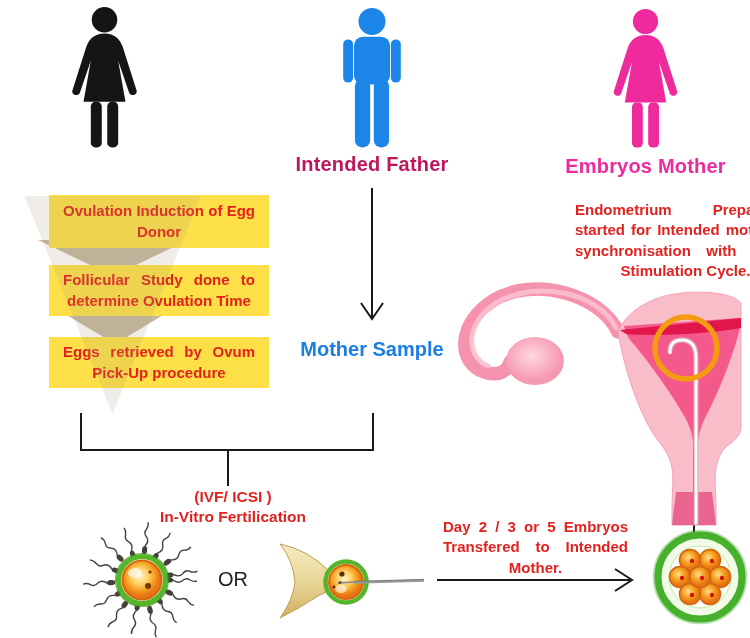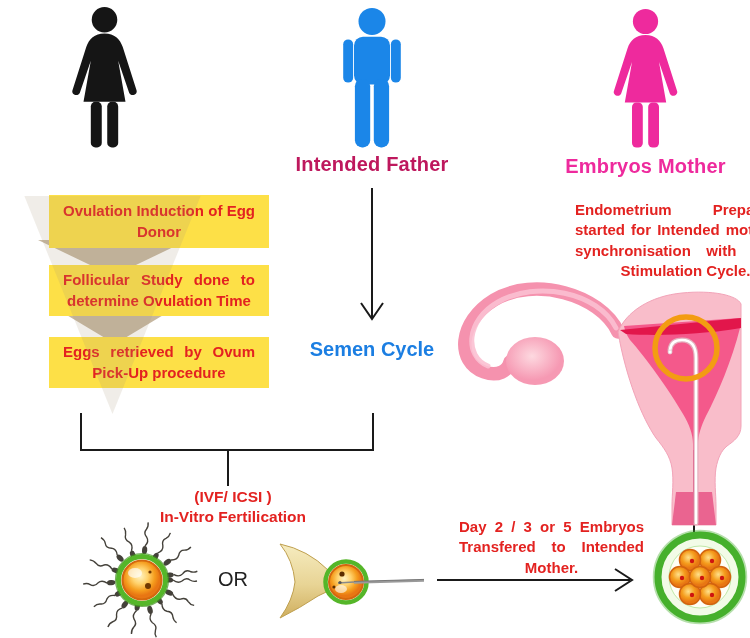--- a/index.html
+++ b/index.html
@@ -80,21 +80,21 @@
       <path d="M228,450 L228,486"></path>
 
       <path d="M437,580 L630,580"></path>
       <path d="M615,569 L632,580 L615,591"></path>
 
       <path d="M694,532 L694,502"></path>
       <path d="M685,513 L694,500 L703,513"></path>
     </g>
   </svg>
 
-  <div class="abs blue-big" style="left:297px;top:338px;width:150px;">Semen Cycle</div>
+  <div class="abs blue-big" style="left:297px;top:338px;width:150px;">Mother Sample</div>
 
   <div class="abs red-note" style="left:527px;top:200px;width:221px;margin-left:48px;">Endometrium Preparation started for Intended mother in synchronisation with Donor Stimulation Cycle.</div>
 
   <svg class="abs" style="left:450px;top:278px;" width="300" height="252" viewBox="0 0 300 252">
     <defs>
       <radialGradient id="ovaryGrad" cx="45%" cy="40%">
         <stop offset="0%" stop-color="#fdd9e0"></stop>
           <stop offset="100%" stop-color="#f699b3"></stop>
       </radialGradient>
     </defs>
@@ -185,21 +185,21 @@
       <circle cx="-12" cy="5" r="1.6" fill="#5c2e00"></circle>
       <ellipse cx="-5" cy="7" rx="6" ry="4" fill="#ffffff" opacity=".6"></ellipse>
     </g>
 
     <path d="M60,45 L76,44" stroke="#8a8a8a" stroke-width="1.6" fill="none"></path>
     <circle cx="62" cy="44.5" r="1.6" fill="#555"></circle>
     <path d="M76,44.5 L146,42.5" stroke="#9a9a9a" stroke-width="2.4" fill="none"></path>
     <path d="M76,43.4 L146,41.4" stroke="#6f6f6f" stroke-width=".9" fill="none"></path>
   </svg>
 
-  <div class="abs red-note" style="left:443px;top:517px;width:185px;font-size:15px;margin-left:16px;">Day 2 / 3 or 5 Embryos Transfered to Intended Mother.</div>
+  <div class="abs red-note" style="left:443px;top:517px;width:185px;font-size:15px;">Day 2 / 3 or 5 Embryos Transfered to Intended Mother.</div>
 
   <svg class="abs" style="left:650px;top:527px;" width="100" height="100" viewBox="0 0 100 100">
     <defs>
       <radialGradient id="cellGrad" cx="42%" cy="38%">
         <stop offset="0%" stop-color="#ffe08a"></stop>
           <stop offset="60%" stop-color="#f59d1d"></stop>
         <stop offset="100%" stop-color="#e87613"></stop>
       </radialGradient>
     </defs>
     <g transform="translate(50,50)">

